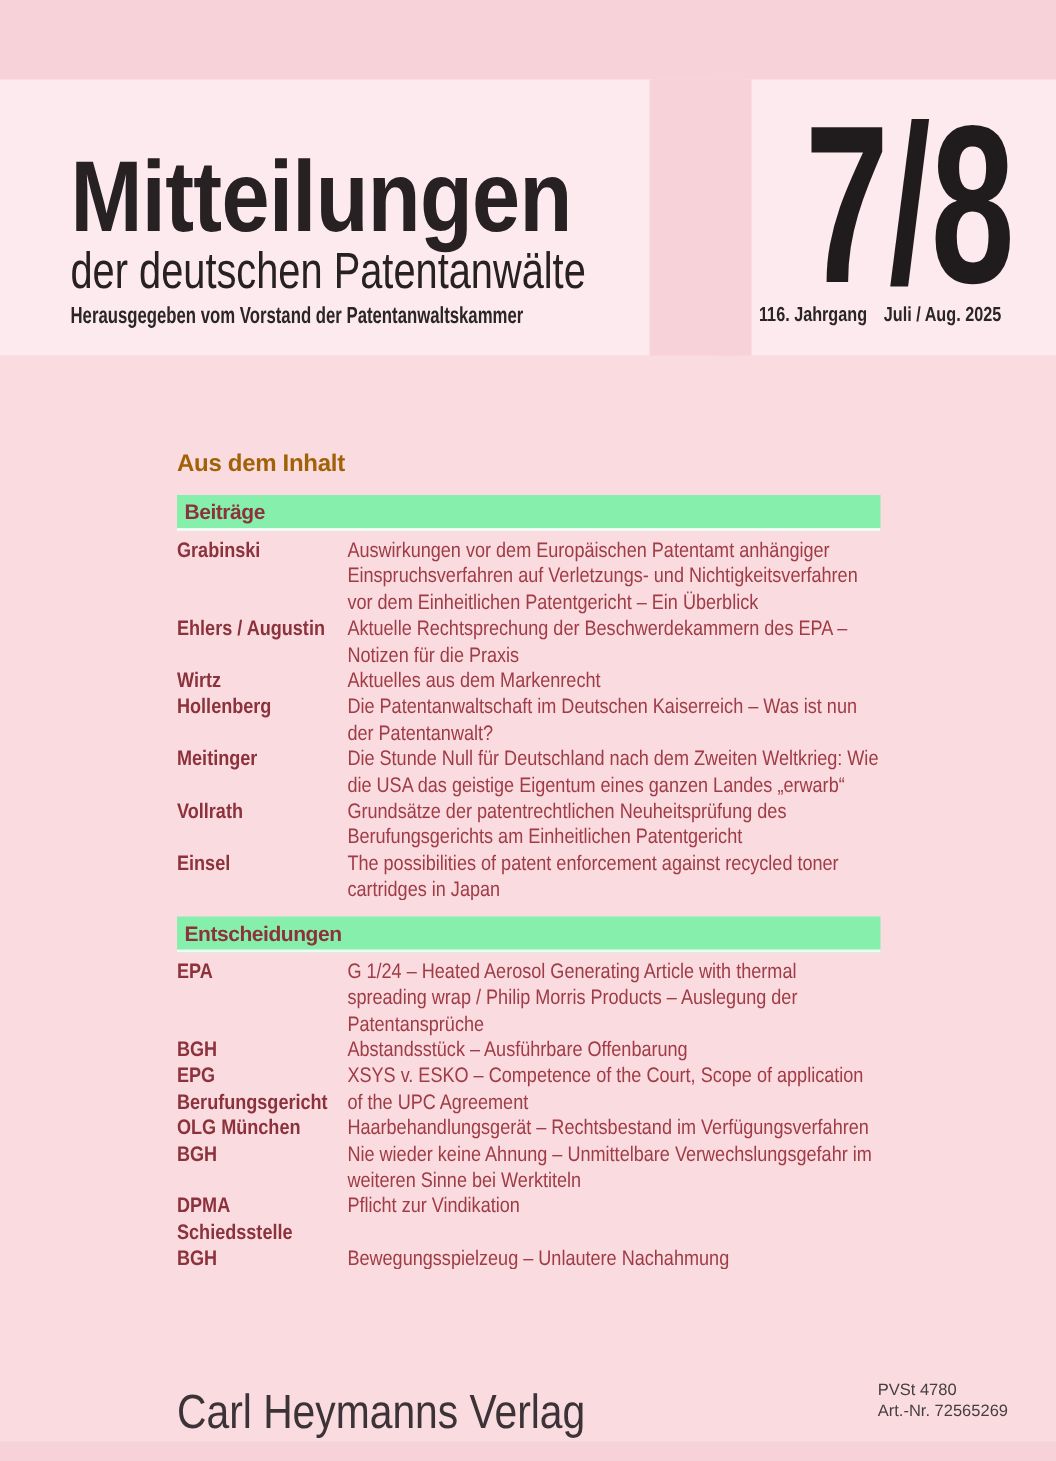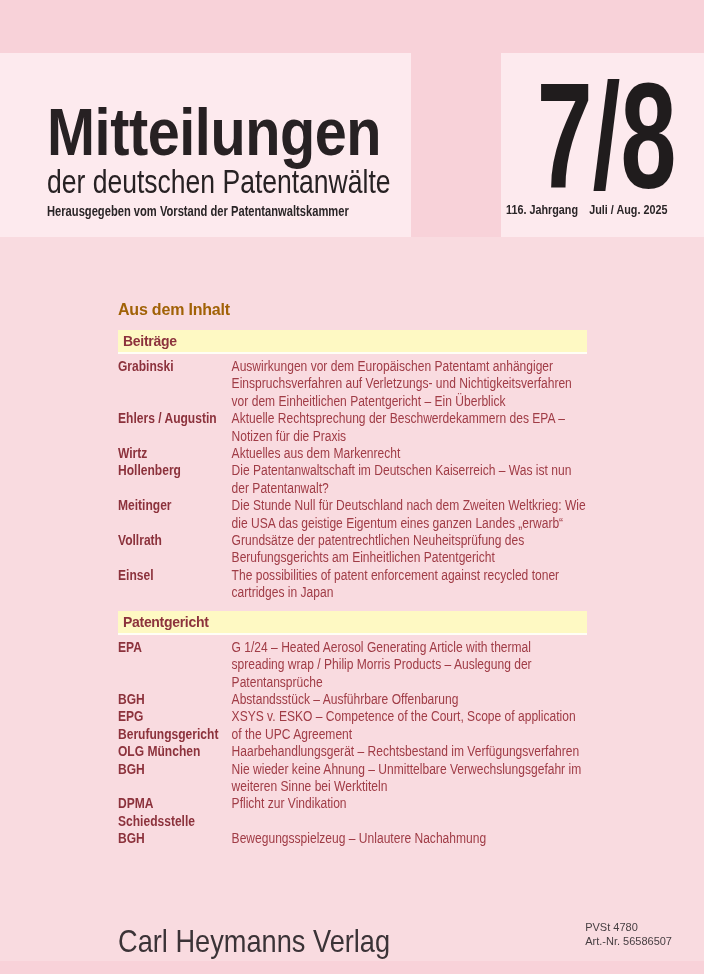--- a/index.html
+++ b/index.html
@@ -6,21 +6,21 @@
   .page{
     position:relative;width:704px;height:974px;overflow:hidden;
     background:#f9dbe0;font-family:"Liberation Sans",sans-serif;
   }
   
   .top-band{position:absolute;left:0;top:0;width:704px;height:53px;background:#f8d2d9;}
   .bottom-band{position:absolute;left:0;top:961px;width:704px;height:13px;background:#f8d2d9;}
 
   
   .masthead{position:absolute;left:0;top:53px;width:704px;height:184px;background:#f8d2d9;}
-  .masthead-left{position:absolute;left:0;top:0;width:411px;height:184px;background:#fdeaee;}
+  .masthead-left{position:absolute;left:0;top:0;width:411px;height:184px;background:#fdeaee;padding-left:22px;}
   .masthead-gap{position:absolute;left:477px;top:0;width:16px;height:184px;background:#f8d2d9;}
   .masthead-right{position:absolute;left:501px;top:0;width:211px;height:184px;background:#fdeaee;}
 
   .journal-title{
     position:absolute;left:47px;top:45px;font-size:67px;line-height:67px;font-weight:bold;
     color:#272123;white-space:nowrap;transform:scaleX(.86);transform-origin:0 0;letter-spacing:-0.5px;
   }
   .journal-subtitle{
     position:absolute;left:47px;top:111px;font-size:34px;line-height:34px;font-weight:400;
     color:#272123;white-space:nowrap;transform:scaleX(.78);transform-origin:0 0;
@@ -42,21 +42,21 @@
 
   
   .contents{position:absolute;left:118px;top:296px;width:469px;}
   .toc-heading{
     font-size:16px;line-height:19px;padding-top:4px;font-weight:bold;
     color:#a16207;margin-bottom:11px;letter-spacing:-0.2px;
   }
   .toc-section{margin:0;}
   .toc-section + .toc-section{margin-top:9px;}
   .section-band{
-    height:22px;background:#fef9c3;border-bottom:2px solid rgba(255,255,255,.85);
+    height:22px;background:#86efac;border-bottom:2px solid rgba(255,255,255,.85);
     margin-bottom:4px;
   }
   .section-label{
     display:block;padding:3px 0 0 5px;font-size:14px;line-height:17px;font-weight:bold;
     color:#8c323c;letter-spacing:-0.3px;
   }
   .rows{
     width:545px;transform:scaleX(.8606);transform-origin:0 0;
   }
   .toc-row{display:grid;grid-template-columns:132px 413px;}
@@ -134,21 +134,21 @@
         </div>
         <div class="toc-row">
           <div class="toc-author">Einsel</div>
           <div class="toc-title">The possibilities of patent enforcement against recycled toner cartridges in Japan</div>
         </div>
       </div>
     </section>
 
     <section class="toc-section">
       <div class="section-band">
-        <span class="section-label">Patentgericht</span>
+        <span class="section-label">Entscheidungen</span>
       </div>
       <div class="rows">
         <div class="toc-row">
           <div class="toc-author">EPA</div>
           <div class="toc-title">G 1/24 – Heated Aerosol Generating Article with thermal spreading wrap / Philip Morris Products – Auslegung der Patentansprüche</div>
         </div>
         <div class="toc-row">
           <div class="toc-author">BGH</div>
           <div class="toc-title">Abstandsstück – Ausführbare Offenbarung</div>
         </div>
@@ -175,18 +175,18 @@
           <div class="toc-title">Bewegungsspielzeug – Unlautere Nachahmung</div>
         </div>
       </div>
     </section>
   </main>
 
   <footer>
     <div class="footer-publisher">Carl Heymanns Verlag</div>
     <div class="footer-codes">
       <div>PVSt 4780</div>
-      <div>Art.-Nr. 56586507</div>
+      <div>Art.-Nr. 72565269</div>
     </div>
   </footer>
 
   <div class="bottom-band"></div>
 </div>
 
 </body></html>

